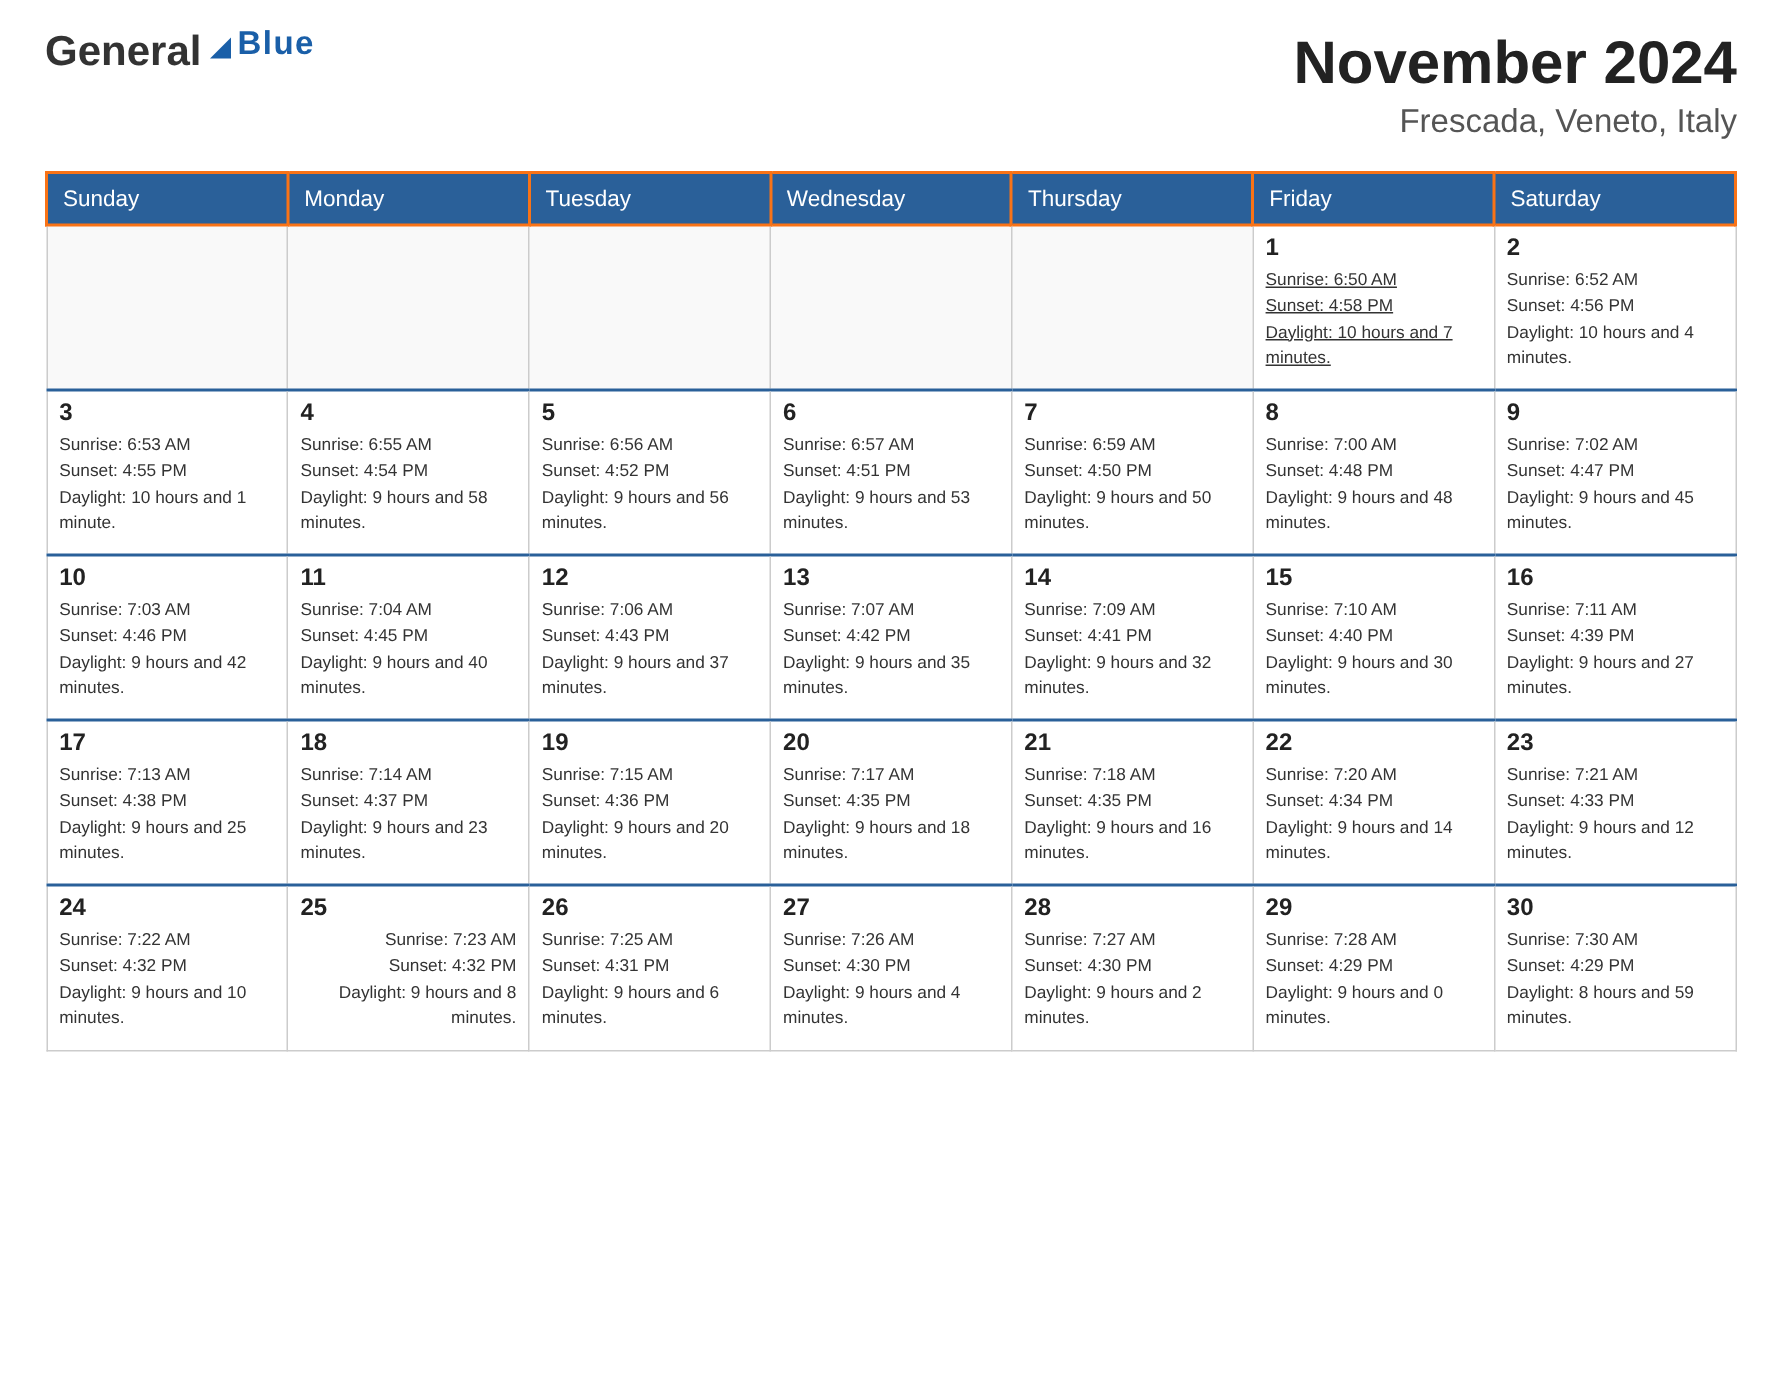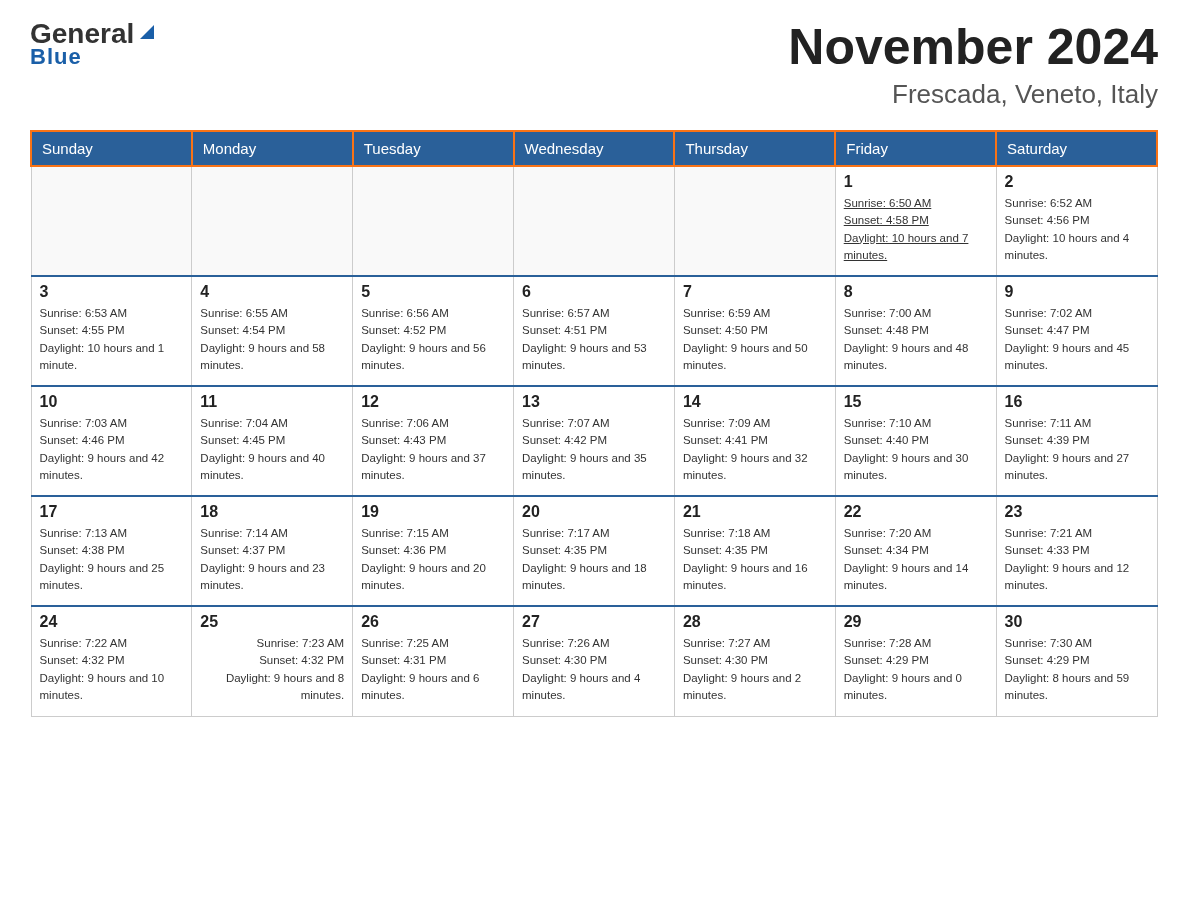--- a/index.html
+++ b/index.html
@@ -11,47 +11,46 @@
       min-height: 918px;
     }
     .header {
       display: flex;
       justify-content: space-between;
       align-items: flex-start;
       margin-bottom: 20px;
     }
     .logo {
       display: flex;
-      flex-direction: column;
       align-items: flex-start;
     }
     .logo-text {
       font-size: 28px;
       font-weight: bold;
       color: #333;
       line-height: 1;
     }
     .logo-blue-line {
       color: #1a5fa8;
       font-size: 22px;
       font-weight: bold;
       margin-top: -4px;
       letter-spacing: 1px;
     }
     .title-block {
       text-align: right;
     }
     .month-year {
-      font-size: 50px;
+      font-size: 40px;
       font-weight: bold;
       color: #222;
       line-height: 1.1;
     }
     .location {
-      font-size: 26px;
+      font-size: 22px;
       color: #555;
       margin-top: 4px;
     }
     .calendar {
       width: 100%;
       border-collapse: collapse;
       table-layout: fixed;
     }
     .calendar th {
       background-color: #2a6099;

